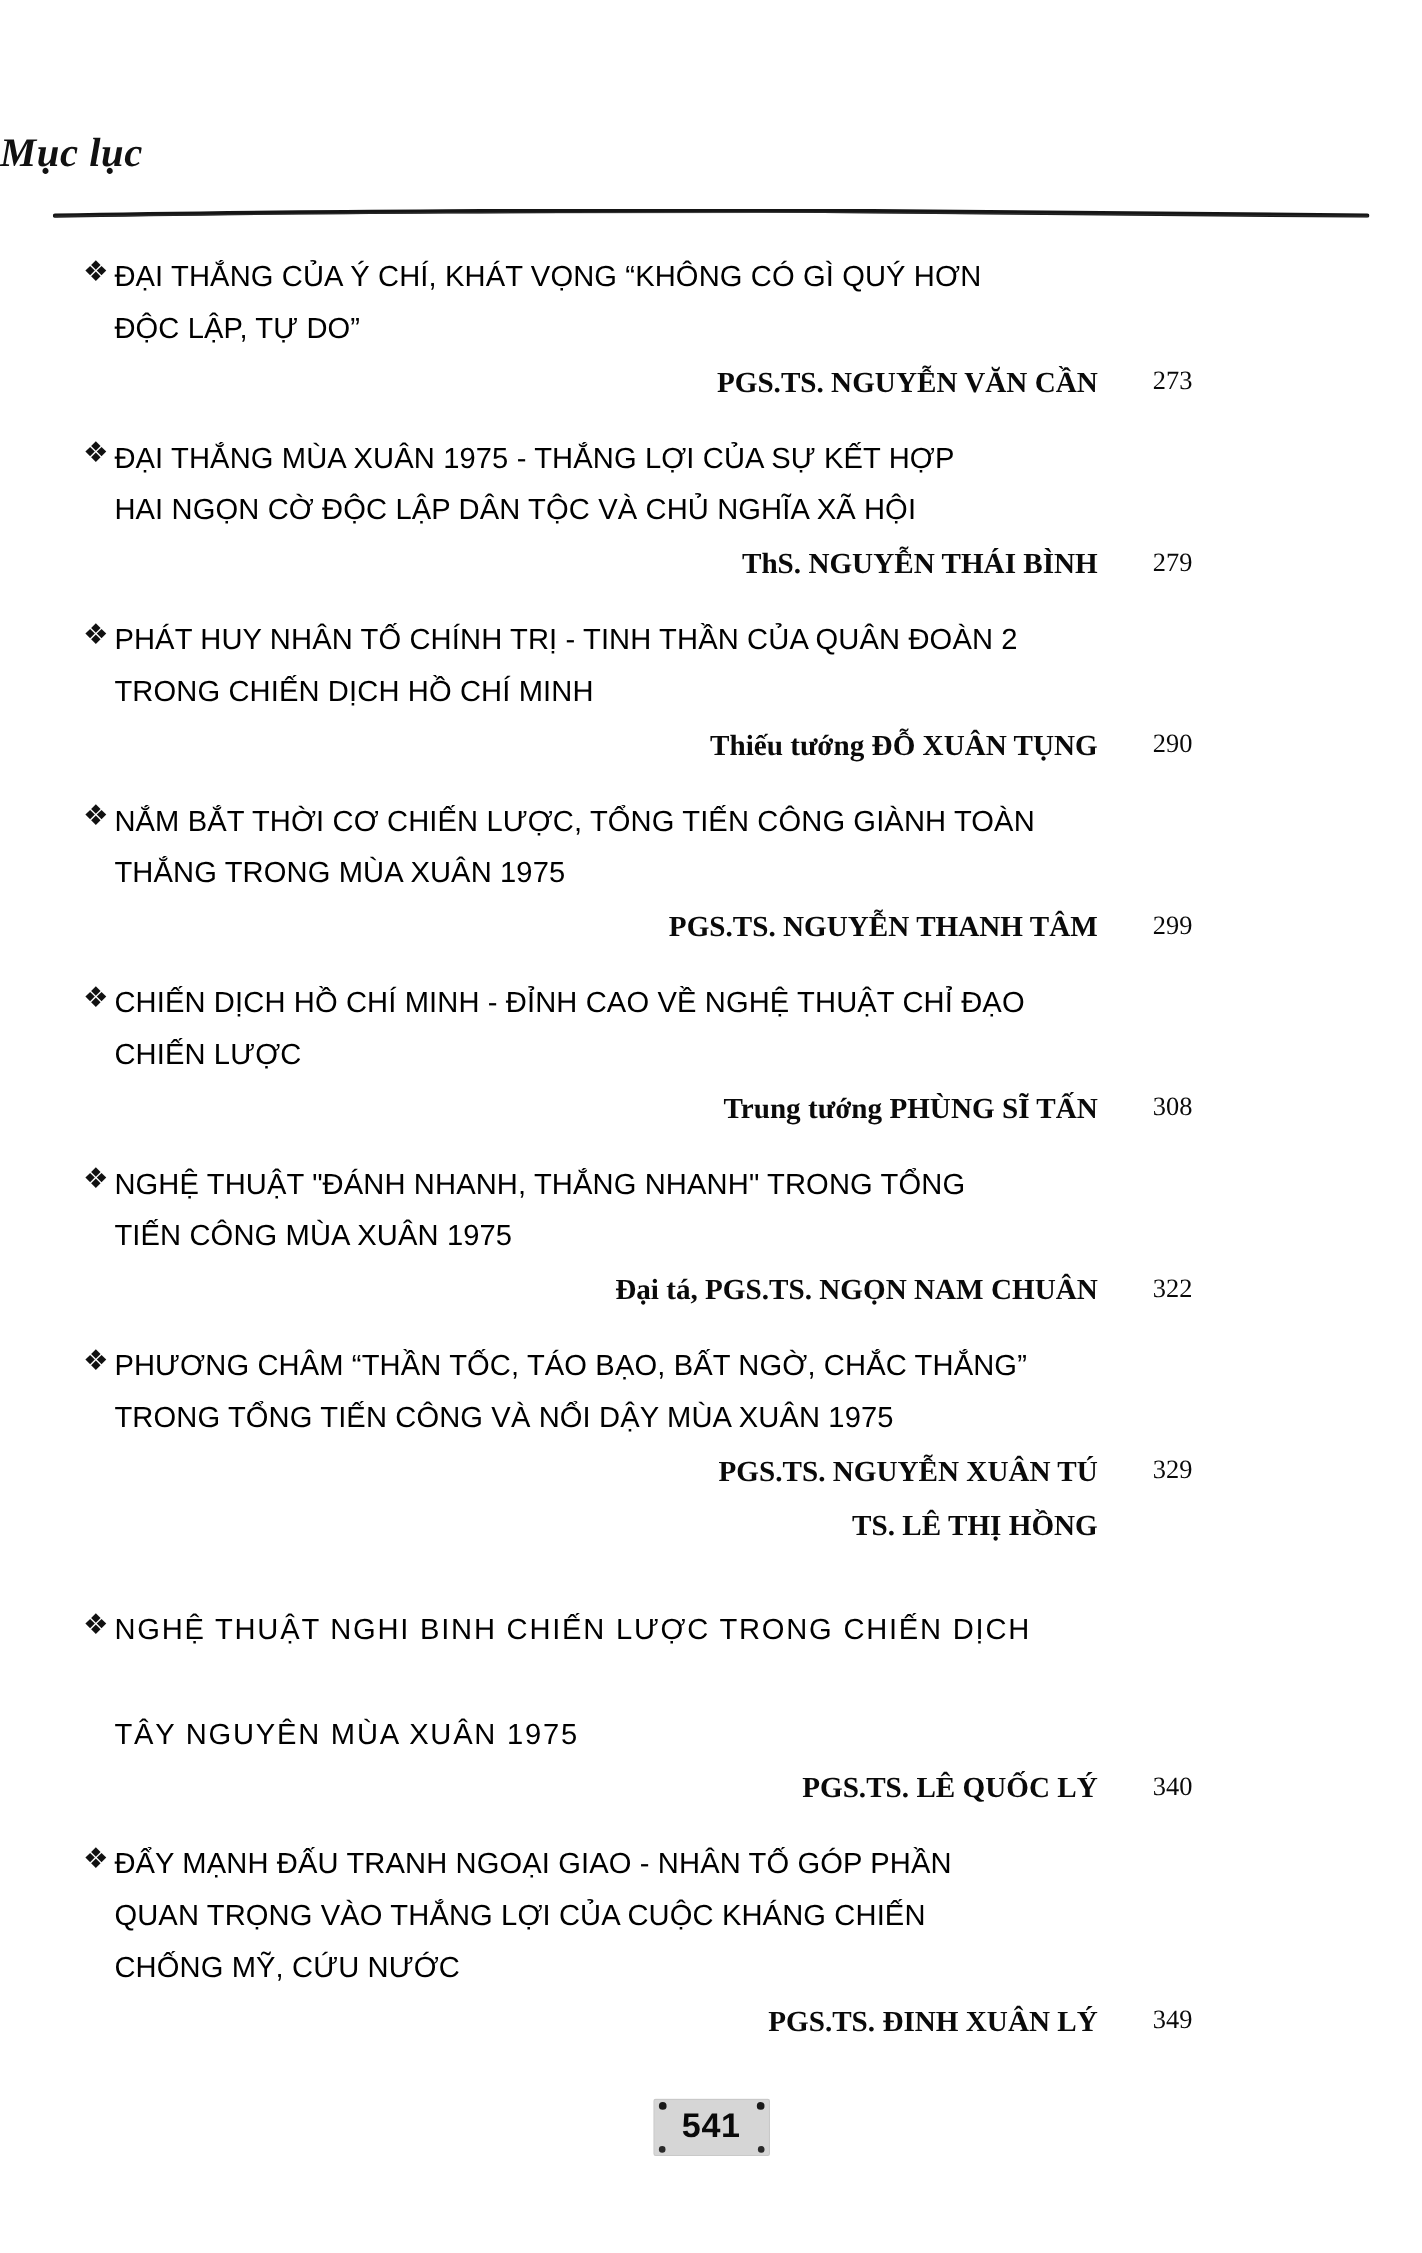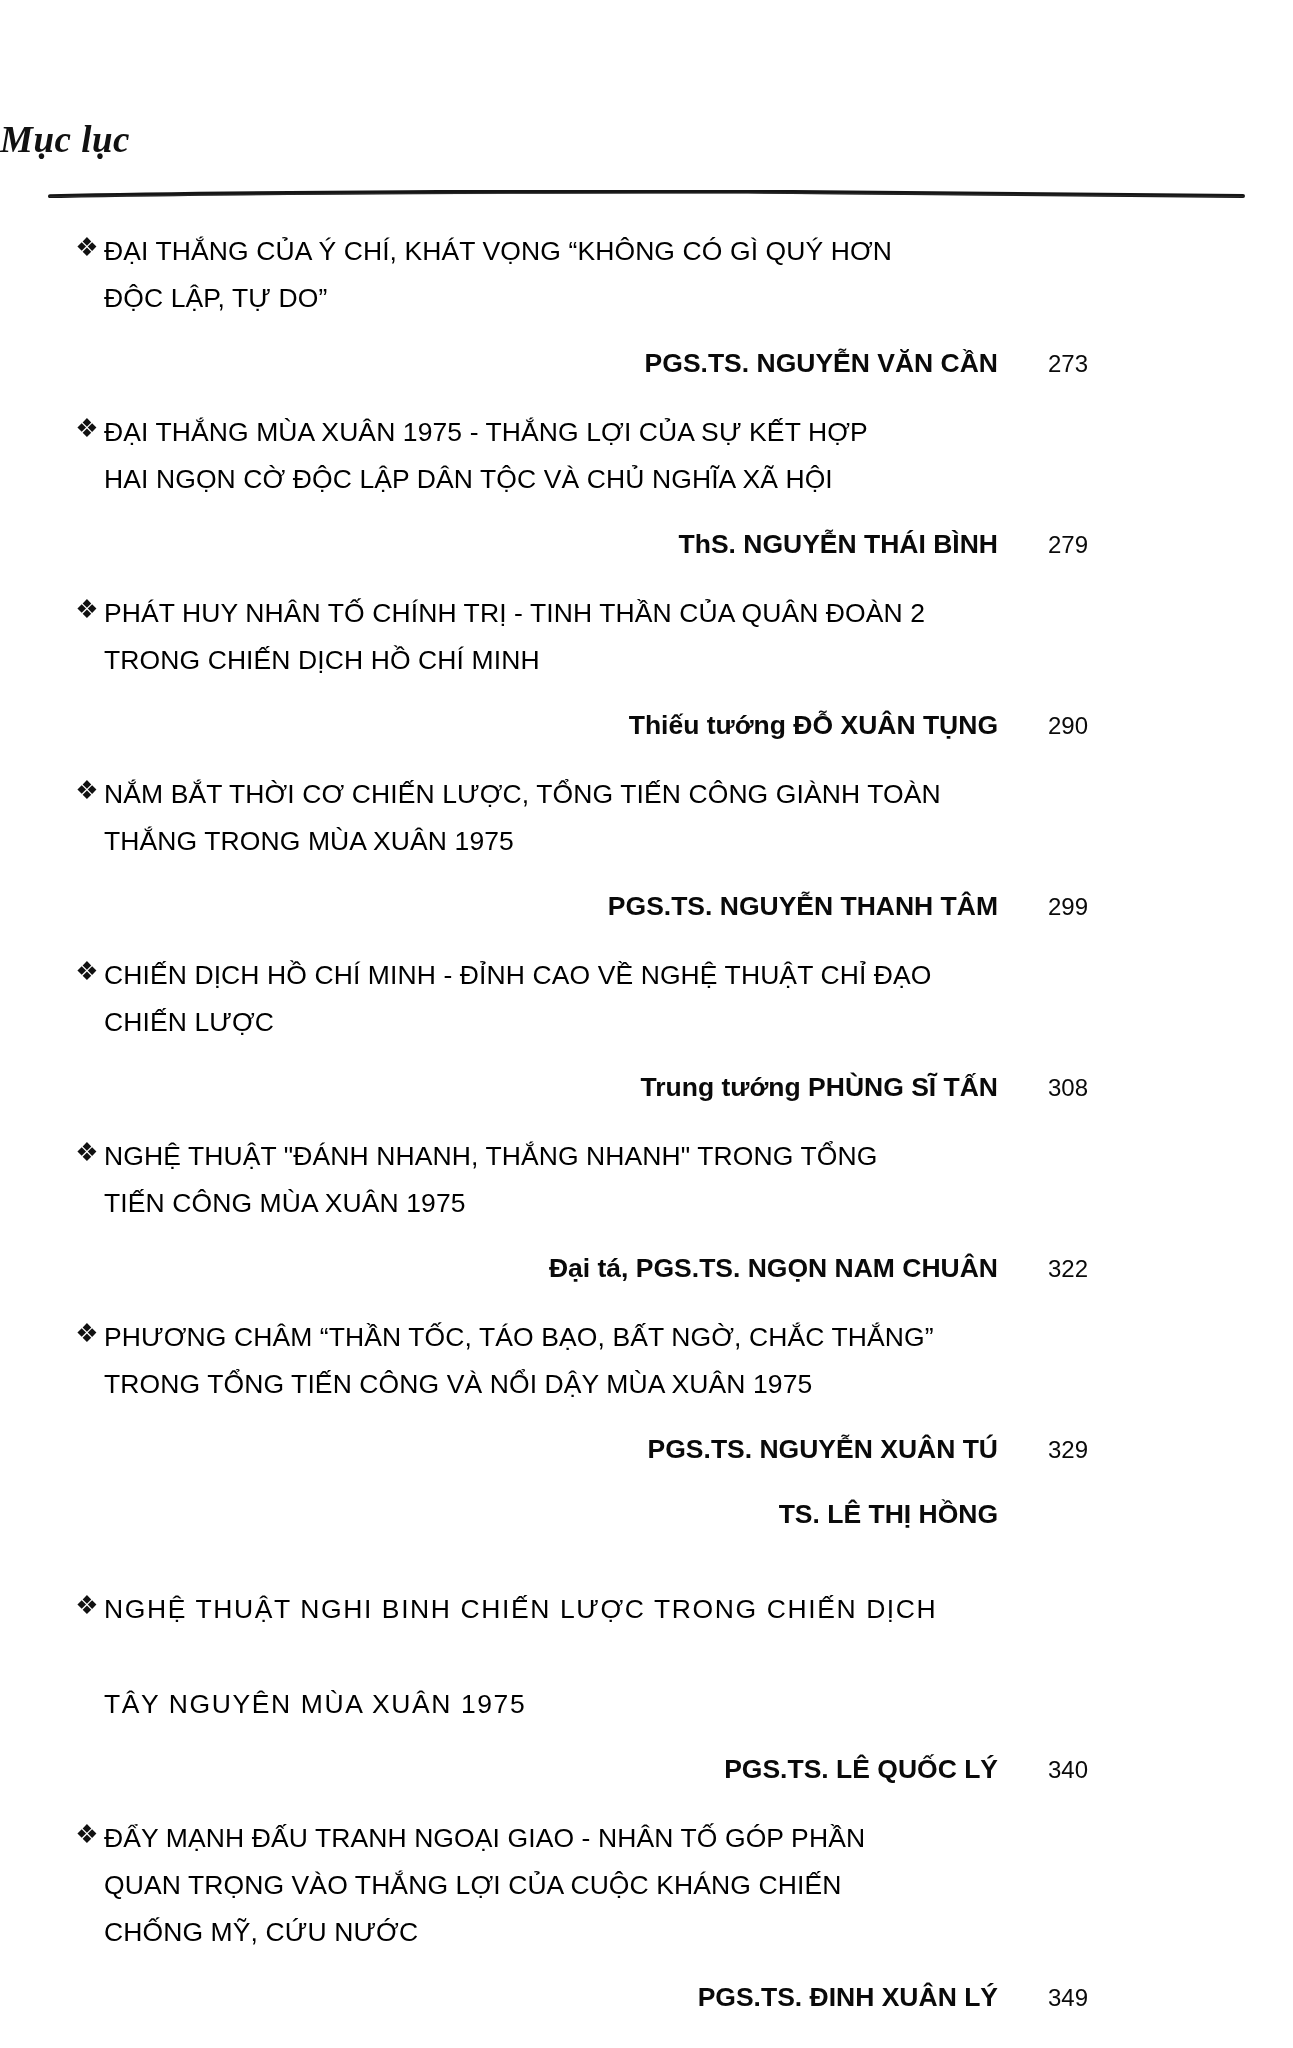--- a/index.html
+++ b/index.html
@@ -74,21 +74,22 @@
     line-height: 47px;
     white-space: nowrap;
     color: #000000;
   }
   .title-line.wide { letter-spacing: 1.6px; margin-top: 48px; }
 
   .author-row {
     position: relative;
     height: 47px;
     line-height: 47px;
-    margin-top: 18px;
+    margin-top: 2px;
+    font-family: Liberation Serif, serif;
   }
   .author {
     position: absolute;
     right: 235px;
     top: 0;
     font-size: 26.5px;
     font-weight: 700;
     white-space: nowrap;
     color: #0a0a0a;
   }
@@ -242,14 +243,21 @@
         <div class="title-line">ĐẨY MẠNH ĐẤU TRANH NGOẠI GIAO - NHÂN TỐ GÓP PHẦN</div>
         <div class="title-line">QUAN TRỌNG VÀO THẮNG LỢI CỦA CUỘC KHÁNG CHIẾN</div>
         <div class="title-line">CHỐNG MỸ, CỨU NƯỚC</div>
         <div class="author-row">
           <span class="author">PGS.TS. ĐINH XUÂN LÝ</span>
           <span class="page-num">349</span>
         </div>
       </div>
     </div>
 
+  <div class="footer">
+    <span class="page-badge">
+      <span>541</span>
+      <span class="badge-dot-bl"></span>
+      <span class="badge-dot-br"></span>
+    </span>
+  </div>
 
 </div>
 
 </body></html>

